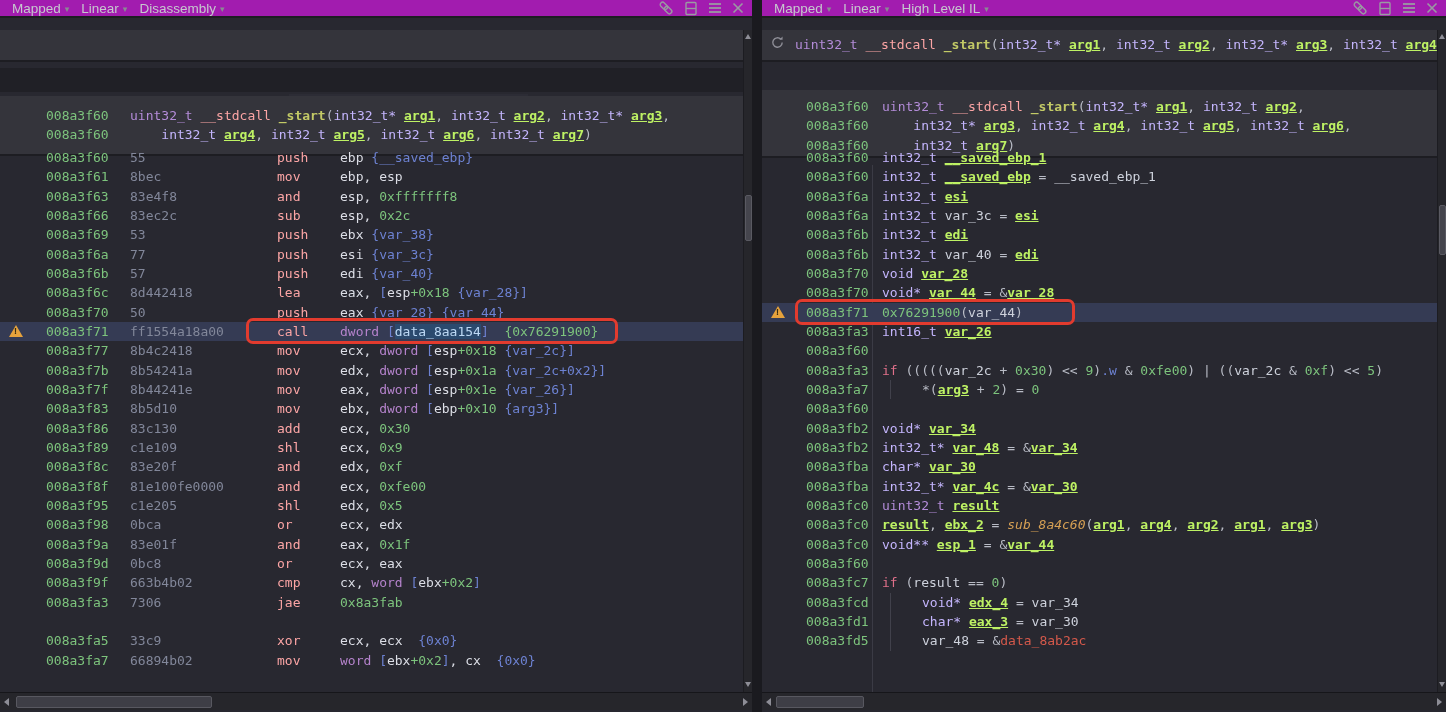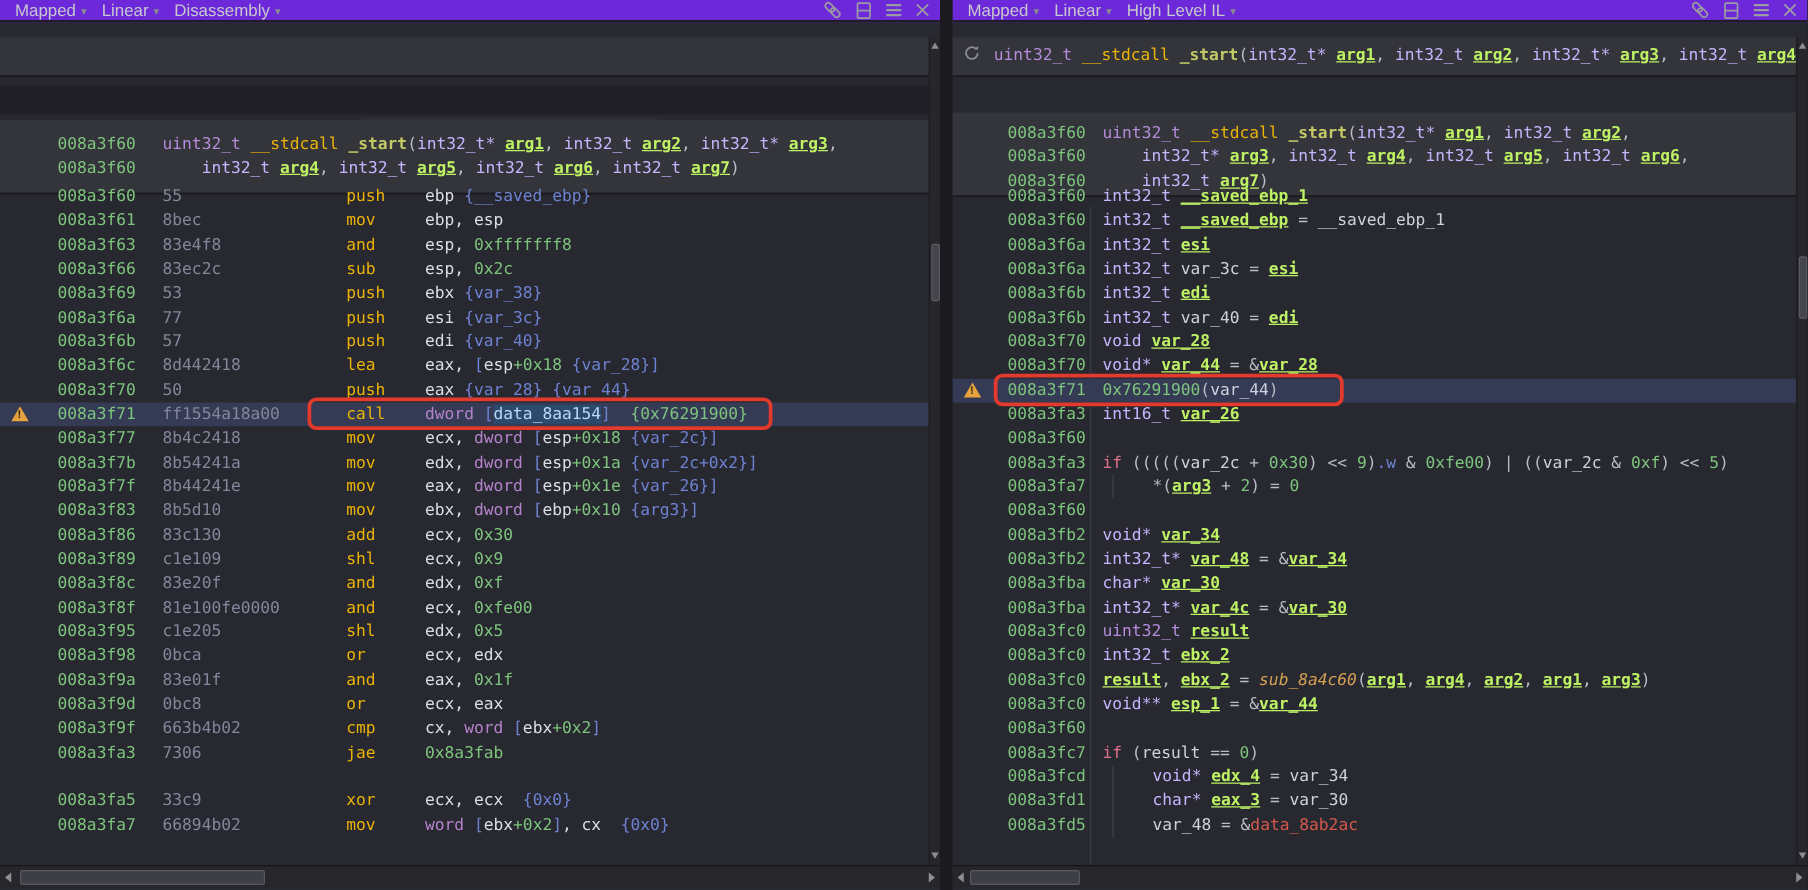--- a/index.html
+++ b/index.html
@@ -3,21 +3,21 @@
 <meta charset="utf-8">
 <style>
   * { margin:0; padding:0; box-sizing:border-box; }
   html,body { width:1446px; height:712px; background:#1a1a1f; overflow:hidden;
     font-family:"DejaVu Sans Mono", monospace; }
   .pane { position:absolute; top:0; height:712px; background:#282830; overflow:hidden; }
   #pane-left { left:0; width:752px; }
   #pane-right { left:762px; width:684px; }
 
   
-  .toolbar { position:absolute; top:0; left:0; right:0; height:18px; background:#6d28d9;
+  .toolbar { position:absolute; top:0; left:0; right:0; height:18px; background:#a21caf;
     border-bottom:2px solid #1d1d22; display:flex; align-items:center;
     font-family:"Liberation Sans", sans-serif; font-size:13.5px; color:#c6c8ce; }
   .tb-item { margin-left:12px; cursor:default; white-space:nowrap; }
   .tb-item .lbl { margin-right:4px; }
   .caret::after { content:"▾"; font-size:9px; color:#8a8a93; vertical-align:1px; }
   .tb-icons { margin-left:auto; margin-right:8px; display:flex; gap:10px; align-items:center; }
   .tb-icons svg { display:block; }
 
   
   .band { position:absolute; left:0; right:0; background:#34343b; border-bottom:2px solid #1d1d22; }
@@ -45,21 +45,21 @@
   .rc { margin-left:12px; }
   .guide { display:inline-block; width:32px; height:19.33px; vertical-align:top;
     border-left:1px solid #41414b; margin-left:8px; }
   .gutterline { position:absolute; left:110px; top:165px; height:527px; width:1px;
     background:#3b3b45; }
 
   
   .tk-addr { color:#7dc47d; }
   .tk-num  { color:#7dc47d; }
   .tk-bytes{ color:#82879a; }
-  .tk-mn   { color:#eab308; }
+  .tk-mn   { color:#fca5a5; }
   .tk-kw   { color:#b583cc; }
   .tk-br   { color:#6d82d2; }
   .tk-ann  { color:#6d82d2; }
   .tk-reg  { color:#dcdee6; }
   .tk-pl   { color:#b9bcc6; }
   .tk-type { color:#c4b5fd; }
   .tk-rtype{ color:#b48cd9; }
   .tk-var  { color:#bef264; font-weight:bold;text-decoration:underline; }
   .tk-rv   { color:#ced2dc; }
   .tk-if   { color:#e0708a; }
@@ -265,21 +265,20 @@
       <div class="row"><span class="tk-addr ra">008a3fa3</span><span class="rc"><span class="tk-type">int16_t</span><span class="tk-pl"> </span><span class="tk-var">var_26</span></span></div>
       <div class="row"><span class="tk-addr ra">008a3f60</span><span class="rc"></span></div>
       <div class="row"><span class="tk-addr ra">008a3fa3</span><span class="rc"><span class="tk-if">if</span><span class="tk-pl"> (((((</span><span class="tk-rv">var_2c</span><span class="tk-pl"> + </span><span class="tk-num">0x30</span><span class="tk-pl">) &lt;&lt; </span><span class="tk-num">9</span><span class="tk-pl">)</span><span class="tk-ann">.w</span><span class="tk-pl"> &amp; </span><span class="tk-num">0xfe00</span><span class="tk-pl">) | ((</span><span class="tk-rv">var_2c</span><span class="tk-pl"> &amp; </span><span class="tk-num">0xf</span><span class="tk-pl">) &lt;&lt; </span><span class="tk-num">5</span><span class="tk-pl">)</span></span></div>
       <div class="row"><span class="tk-addr ra">008a3fa7</span><span class="rc"><span class="guide"></span><span class="tk-pl">*(</span><span class="tk-var">arg3</span><span class="tk-pl"> + </span><span class="tk-num">2</span><span class="tk-pl">) = </span><span class="tk-num">0</span></span></div>
       <div class="row"><span class="tk-addr ra">008a3f60</span><span class="rc"></span></div>
       <div class="row"><span class="tk-addr ra">008a3fb2</span><span class="rc"><span class="tk-type">void*</span><span class="tk-pl"> </span><span class="tk-var">var_34</span></span></div>
       <div class="row"><span class="tk-addr ra">008a3fb2</span><span class="rc"><span class="tk-type">int32_t*</span><span class="tk-pl"> </span><span class="tk-var">var_48</span><span class="tk-pl"> = &amp;</span><span class="tk-var">var_34</span></span></div>
       <div class="row"><span class="tk-addr ra">008a3fba</span><span class="rc"><span class="tk-type">char*</span><span class="tk-pl"> </span><span class="tk-var">var_30</span></span></div>
       <div class="row"><span class="tk-addr ra">008a3fba</span><span class="rc"><span class="tk-type">int32_t*</span><span class="tk-pl"> </span><span class="tk-var">var_4c</span><span class="tk-pl"> = &amp;</span><span class="tk-var">var_30</span></span></div>
       <div class="row"><span class="tk-addr ra">008a3fc0</span><span class="rc"><span class="tk-rtype">uint32_t</span><span class="tk-pl"> </span><span class="tk-var">result</span></span></div>
-      <div class="row"><span class="tk-addr ra">008a3fc0</span><span class="rc"><span class="tk-type">int32_t</span><span class="tk-pl"> </span><span class="tk-var">ebx_2</span></span></div>
       <div class="row"><span class="tk-addr ra">008a3fc0</span><span class="rc"><span class="tk-var">result</span><span class="tk-pl">, </span><span class="tk-var">ebx_2</span><span class="tk-pl"> = </span><span class="tk-fn">sub_8a4c60</span><span class="tk-pl">(</span><span class="tk-var">arg1</span><span class="tk-pl">, </span><span class="tk-var">arg4</span><span class="tk-pl">, </span><span class="tk-var">arg2</span><span class="tk-pl">, </span><span class="tk-var">arg1</span><span class="tk-pl">, </span><span class="tk-var">arg3</span><span class="tk-pl">)</span></span></div>
       <div class="row"><span class="tk-addr ra">008a3fc0</span><span class="rc"><span class="tk-type">void**</span><span class="tk-pl"> </span><span class="tk-var">esp_1</span><span class="tk-pl"> = &amp;</span><span class="tk-var">var_44</span></span></div>
       <div class="row"><span class="tk-addr ra">008a3f60</span><span class="rc"></span></div>
       <div class="row"><span class="tk-addr ra">008a3fc7</span><span class="rc"><span class="tk-if">if</span><span class="tk-pl"> (</span><span class="tk-rv">result</span><span class="tk-pl"> == </span><span class="tk-num">0</span><span class="tk-pl">)</span></span></div>
       <div class="row"><span class="tk-addr ra">008a3fcd</span><span class="rc"><span class="guide"></span><span class="tk-type">void*</span><span class="tk-pl"> </span><span class="tk-var">edx_4</span><span class="tk-pl"> = </span><span class="tk-rv">var_34</span></span></div>
       <div class="row"><span class="tk-addr ra">008a3fd1</span><span class="rc"><span class="guide"></span><span class="tk-type">char*</span><span class="tk-pl"> </span><span class="tk-var">eax_3</span><span class="tk-pl"> = </span><span class="tk-rv">var_30</span></span></div>
       <div class="row"><span class="tk-addr ra">008a3fd5</span><span class="rc"><span class="guide"></span><span class="tk-rv">var_48</span><span class="tk-pl"> = &amp;</span><span class="tk-data">data_8ab2ac</span></span></div>
     </div>
 
   <div class="vscroll">

